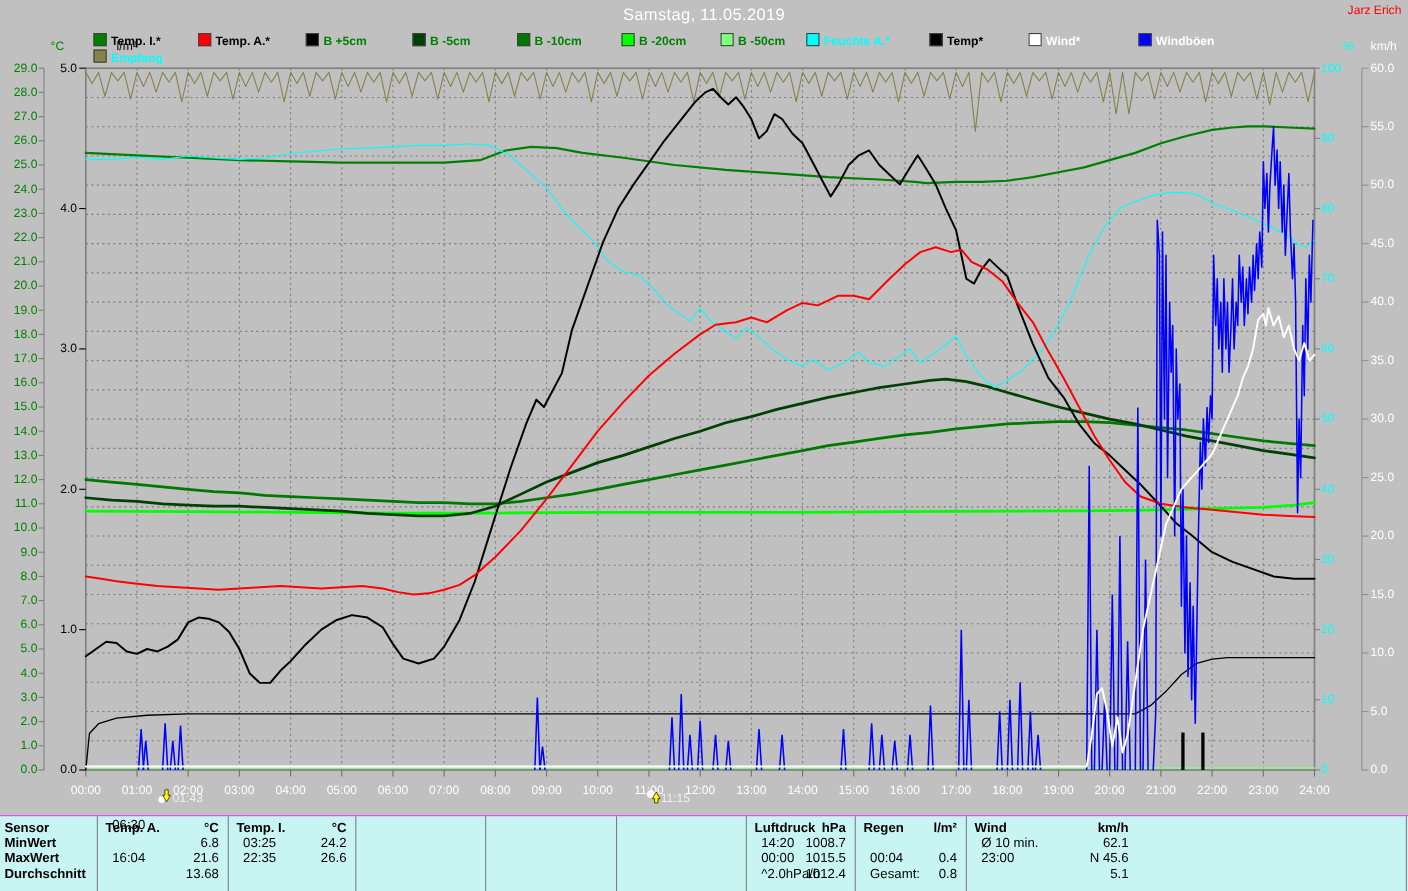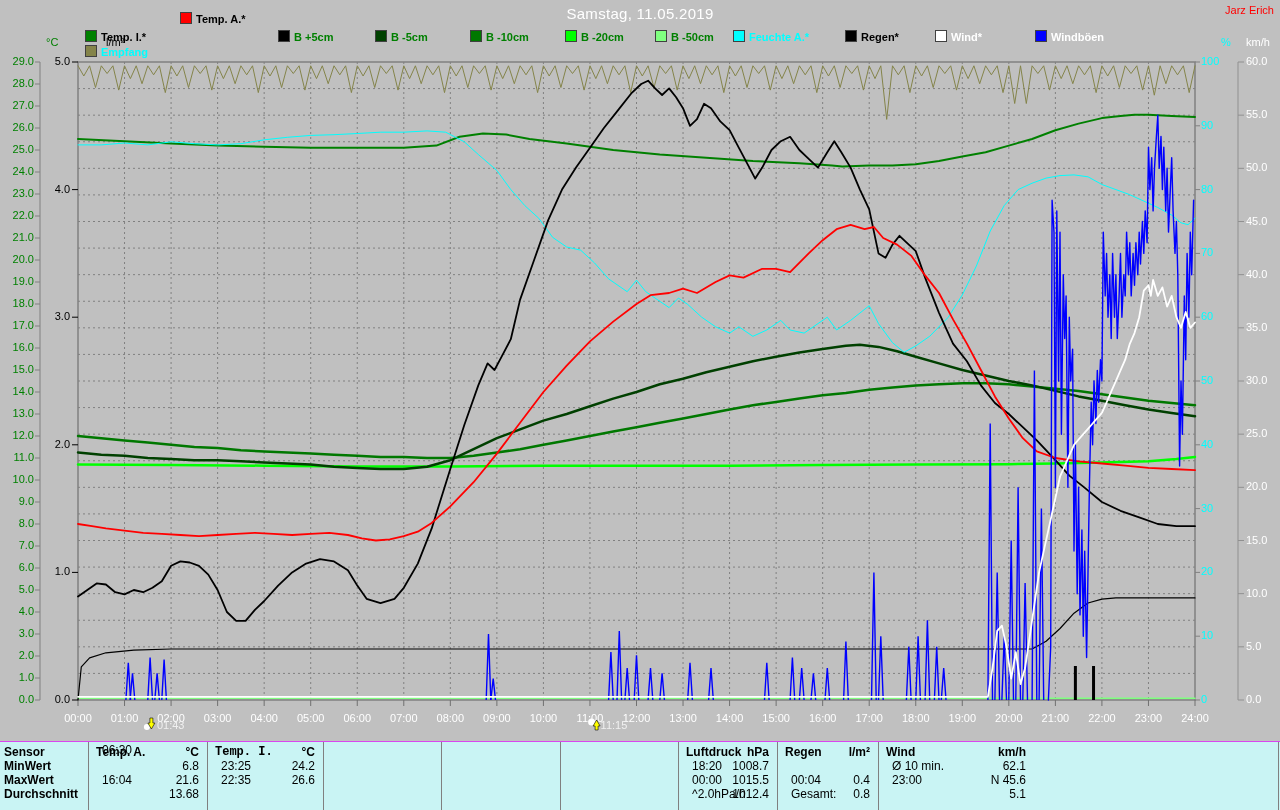--- a/index.html
+++ b/index.html
@@ -26,28 +26,28 @@
   <div class="abs title">Samstag, 11.05.2019</div>
   <div class="abs author">Jarz Erich</div>
 
   <div class="abs axis-title" style="left:46px;top:36px;color:#008000;">°C</div>
   <div class="abs axis-title" style="left:106px;top:36px;color:#000000;">l/m²</div>
   <div class="abs axis-title" style="left:1221px;top:36px;color:#00ffff;">%</div>
   <div class="abs axis-title" style="left:1246px;top:36px;color:#ffffff;">km/h</div>
 
   <div class="abs" id="legend" style="left:0;top:0;width:1280px;height:60px;">
       <div class="legend-item" style="left: 85px; top: 30px;"><span class="sw" style="background: rgb(0, 128, 0);"></span><span style="color: rgb(0, 0, 0);">Temp. I.*</span></div>
-      <div class="legend-item" style="left: 180px; top: 12px;"><span class="sw" style="background: rgb(255, 0, 0);"></span><span style="color: rgb(0, 0, 0);">Temp. A.*</span></div>
+      <div class="legend-item" style="left: 180px; top: 30px;"><span class="sw" style="background: rgb(255, 0, 0);"></span><span style="color: rgb(0, 0, 0);">Temp. A.*</span></div>
       <div class="legend-item" style="left: 278px; top: 30px;"><span class="sw" style="background: rgb(0, 0, 0);"></span><span style="color: rgb(0, 128, 0);">B +5cm</span></div>
       <div class="legend-item" style="left: 375px; top: 30px;"><span class="sw" style="background: rgb(0, 64, 0);"></span><span style="color: rgb(0, 128, 0);">B -5cm</span></div>
       <div class="legend-item" style="left: 470px; top: 30px;"><span class="sw" style="background: rgb(0, 120, 0);"></span><span style="color: rgb(0, 128, 0);">B -10cm</span></div>
       <div class="legend-item" style="left: 565px; top: 30px;"><span class="sw" style="background: rgb(0, 255, 0);"></span><span style="color: rgb(0, 128, 0);">B -20cm</span></div>
       <div class="legend-item" style="left: 655px; top: 30px;"><span class="sw" style="background: rgb(128, 255, 128);"></span><span style="color: rgb(0, 128, 0); text-align: right;">B -50cm</span></div>
       <div class="legend-item" style="left: 733px; top: 30px;"><span class="sw" style="background: rgb(0, 255, 255);"></span><span style="color: rgb(0, 255, 255);">Feuchte A.*</span></div>
-      <div class="legend-item" style="left: 845px; top: 30px;"><span class="sw" style="background: rgb(0, 0, 0);"></span><span style="color: rgb(0, 0, 0);">Regen*</span></div>
+      <div class="legend-item" style="left: 845px; top: 30px;"><span class="sw" style="background: rgb(0, 0, 0);"></span><span style="color: rgb(0, 0, 0);">Temp*</span></div>
       <div class="legend-item" style="left: 935px; top: 30px;"><span class="sw" style="background: rgb(255, 255, 255);"></span><span style="color: rgb(255, 255, 255);">Wind*</span></div>
       <div class="legend-item" style="left: 1035px; top: 30px;"><span class="sw" style="background: rgb(0, 0, 255);"></span><span style="color: rgb(255, 255, 255);">Windböen</span></div>
       <div class="legend-item" style="left: 85px; top: 45px;"><span class="sw" style="background: rgb(132, 132, 74);"></span><span style="color: rgb(0, 255, 255);">Empfang</span></div>
     </div>
 
   <svg id="chart-svg" width="1280" height="741">
       <line x1="124.54166666666666" y1="62" x2="124.54166666666666" y2="700" stroke="#808080" stroke-width="1" stroke-dasharray="2,3"></line>
       <line x1="171.08333333333331" y1="62" x2="171.08333333333331" y2="700" stroke="#808080" stroke-width="1" stroke-dasharray="2,3"></line>
       <line x1="217.625" y1="62" x2="217.625" y2="700" stroke="#808080" stroke-width="1" stroke-dasharray="2,3"></line>
       <line x1="264.16666666666663" y1="62" x2="264.16666666666663" y2="700" stroke="#808080" stroke-width="1" stroke-dasharray="2,3"></line>
@@ -335,34 +335,34 @@
       <div class="tcell tbold" style="left: 4px; top: 45px;">Durchschnitt</div>
       <div class="tdiv" style="left: 88px;"></div>
       <div class="tcell tbold" style="left: 96px; top: 3px;">Temp. A.</div>
       <div class="tcell tbold" style="right: 1081px; top: 3px;">°C</div>
       <div class="tcell" style="left: 102px; top: 1px;">06:30</div>
       <div class="tcell" style="right: 1081px; top: 17px;">6.8</div>
       <div class="tcell" style="left: 102px; top: 31px;">16:04</div>
       <div class="tcell" style="right: 1081px; top: 31px;">21.6</div>
       <div class="tcell" style="right: 1081px; top: 45px;">13.68</div>
       <div class="tdiv" style="left: 207px;"></div>
-      <div class="tcell tbold" style="left: 215px; top: 3px; font-family: Liberation Mono, monospace;">Temp. I.</div>
+      <div class="tcell tbold" style="left: 215px; top: 3px;">Temp. I.</div>
       <div class="tcell tbold" style="right: 965px; top: 3px;">°C</div>
-      <div class="tcell" style="left: 221px; top: 17px;">23:25</div>
+      <div class="tcell" style="left: 221px; top: 17px;">03:25</div>
       <div class="tcell" style="right: 965px; top: 17px;">24.2</div>
       <div class="tcell" style="left: 221px; top: 31px;">22:35</div>
       <div class="tcell" style="right: 965px; top: 31px;">26.6</div>
       <div class="tcell" style="right: 965px; top: 45px; margin-top: 25px;">25.02</div>
       <div class="tdiv" style="left: 323px;"></div>
       <div class="tdiv" style="left: 441px;"></div>
       <div class="tdiv" style="left: 560px;"></div>
       <div class="tdiv" style="left: 678px;"></div>
       <div class="tcell tbold" style="left: 686px; top: 3px;">Luftdruck</div>
       <div class="tcell tbold" style="right: 511px; top: 3px;">hPa</div>
-      <div class="tcell" style="left: 692px; top: 17px;">18:20</div>
+      <div class="tcell" style="left: 692px; top: 17px;">14:20</div>
       <div class="tcell" style="right: 511px; top: 17px;">1008.7</div>
       <div class="tcell" style="left: 692px; top: 31px;">00:00</div>
       <div class="tcell" style="right: 511px; top: 31px;">1015.5</div>
       <div class="tcell" style="left: 692px; top: 45px;">^2.0hPa/h</div>
       <div class="tcell" style="right: 511px; top: 45px;">1012.4</div>
       <div class="tdiv" style="left: 777px;"></div>
       <div class="tcell tbold" style="left: 785px; top: 3px;">Regen</div>
       <div class="tcell tbold" style="right: 410px; top: 3px;">l/m²</div>
       <div class="tcell" style="left: 791px; top: 31px;">00:04</div>
       <div class="tcell" style="right: 410px; top: 31px;">0.4</div>

